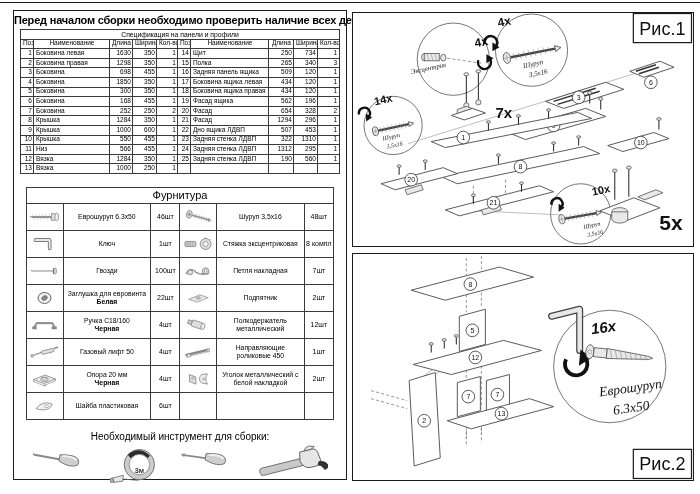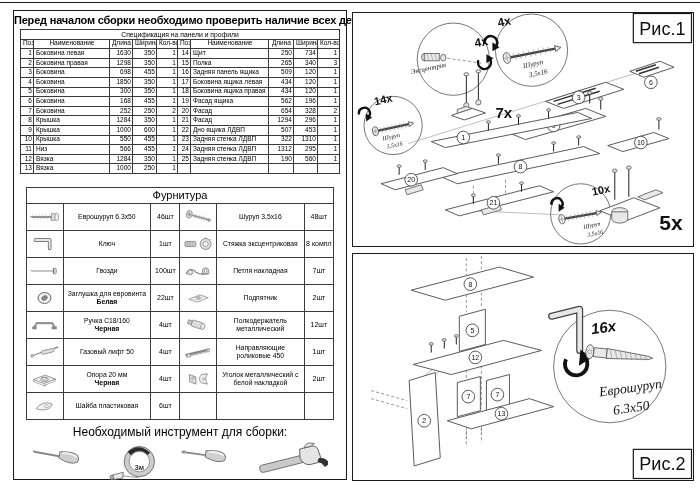--- a/index.html
+++ b/index.html
@@ -25,21 +25,21 @@
   .hw-table{width:308px;margin:13px auto 0;font-size:6.8px;}
   .hw-table th,.hw-table td{border:0.8px solid #3a3a3a;padding:0 1px;text-align:center;
               vertical-align:middle;overflow:hidden;}
   .hw-title-cell{font-size:11px;font-weight:normal;height:15px;}
   .hw-table td{height:26px;}
   .hw-icon{width:35px;} .hw-icon svg{display:block;margin:0 auto;width:31px;height:18px;}
   .hw-name{width:84px;line-height:1.15;}
   .hw-qty{width:28px;font-size:7px;}
   .hw-n2{font-weight:bold;}
 
-  .tools-title{font-size:12px;text-align:center;margin-top:5px;}
+  .tools-title{font-size:10px;text-align:center;margin-top:11px;}
   .tools-row{display:flex;justify-content:space-around;align-items:flex-start;padding:3px 8px 0;}
   .tools-row svg{display:block;}
 
   
   .fig{position:absolute;border:1.5px solid #1a1a1a;box-sizing:border-box;background:#fff;}
   .fig1{left:352px;top:12px;width:342px;height:235px;}
   .fig2{left:352px;top:253px;width:342px;height:228px;}
   .fig svg.figsvg{display:block;width:100%;height:100%;}
 
   

